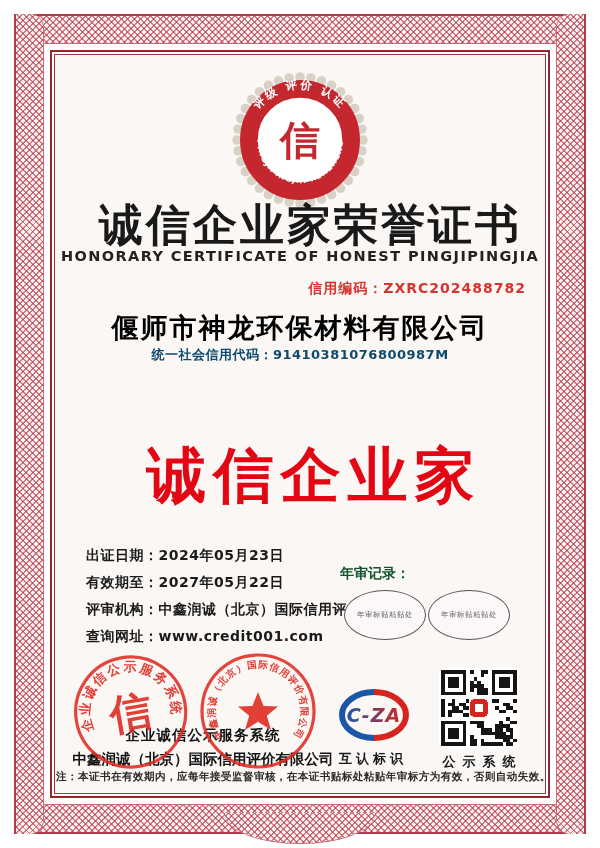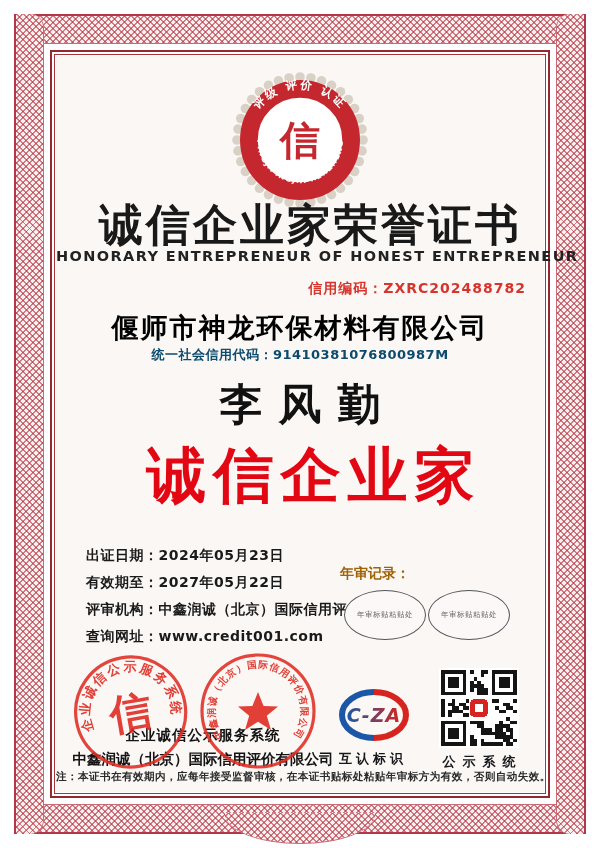--- a/index.html
+++ b/index.html
@@ -37,21 +37,21 @@
   .subtitle{top:192px;left:0;right:0;text-align:center;font-size:14.5px;font-weight:700;
             color:#222;letter-spacing:1.4px;white-space:nowrap;}
   .credit-line{top:224px;right:18px;font-size:14px;font-weight:700;color:#d6342c;letter-spacing:1px;}
   .company{top:254px;left:0;right:0;text-align:center;font-size:27px;font-weight:800;color:#000000;letter-spacing:2px;white-space:nowrap;}
   .uscc{top:290px;left:0;right:0;text-align:center;font-size:13px;font-weight:700;color:#0c4a6e;letter-spacing:.5px;}
   .person{top:320px;left:0;right:0;text-align:center;font-size:43px;font-weight:900;color:#111;letter-spacing:16px;text-indent:16px;}
   .honor{top:380px;left:0;right:0;text-align:center;font-size:60px;font-weight:900;color:#e30613;letter-spacing:7px;white-space:nowrap;padding-left:28px;}
   .fields{top:491px;left:30px;font-size:14px;font-weight:700;color:#1a1a1a;}
   .fields .row{margin-bottom:9px;white-space:nowrap;letter-spacing:.5px;}
   .fields .lab{margin-right:0;}
-  .annual-title{top:509px;left:284px;font-size:14px;font-weight:700;color:#a16207;}
+  .annual-title{top:509px;left:284px;font-size:14px;font-weight:700;color:#14532d;}
   .sticker{top:534px;width:82px;height:50px;border:1.6px solid #55565a;border-radius:50%;
            display:flex;align-items:center;justify-content:center;background:#fbf8f7;}
   .sticker span{font-size:7.5px;color:#6a6a6e;letter-spacing:.5px;}
   .sticker-1{left:288px;} .sticker-2{left:372px;}
   .seal{filter:none;opacity:.95;}
   .seal-left{left:16px;top:597px;transform:rotate(-10deg);}
   .seal-right{left:142px;top:595px;}
   .issuer{left:6px;top:670px;width:282px;text-align:center;font-weight:800;color:#141414;}
   .issuer .l1{font-size:14.5px;letter-spacing:1px;margin-bottom:5px;}
   .issuer .l2{font-size:14.5px;letter-spacing:0;white-space:nowrap;}
@@ -126,30 +126,29 @@
           <textPath href="#emblem-top-arc" startOffset="50%" text-anchor="middle">评级 评价 认证</textPath>
         </text>
         <text font-size="7.6" font-weight="700" fill="#ffffff" letter-spacing="1.2">
           <textPath href="#emblem-bottom-arc" startOffset="50%" text-anchor="middle">PINGJIPINGJIA RENZHENG</textPath>
         </text>
         <text x="70" y="84" text-anchor="middle" font-size="40" font-weight="900" fill="#c4272e">信</text>
       </svg>
     </div>
 
     <div class="title">诚信企业家荣誉证书</div>
-    <div class="subtitle">HONORARY ENTREPRENEUR OF HONEST ENTREPRENEUR</div>
+    <div class="subtitle">HONORARY CERTIFICATE OF HONEST PINGJIPINGJIA</div>
     <div class="credit-line">
       <span>信用编码：</span><span>ZXRC202488782</span>
     </div>
 
     <div class="company">偃师市神龙环保材料有限公司</div>
     <div class="uscc">
       <span>统一社会信用代码：</span><span>91410381076800987M</span>
     </div>
-    <div class="person">李风勤</div>
     <div class="honor">诚信企业家</div>
 
     <div class="fields">
       <div class="row">
         <span class="lab">出证日期：</span><span>2024年05月23日</span>
       </div>
       <div class="row">
         <span class="lab">有效期至：</span><span>2027年05月22日</span>
       </div>
       <div class="row">

